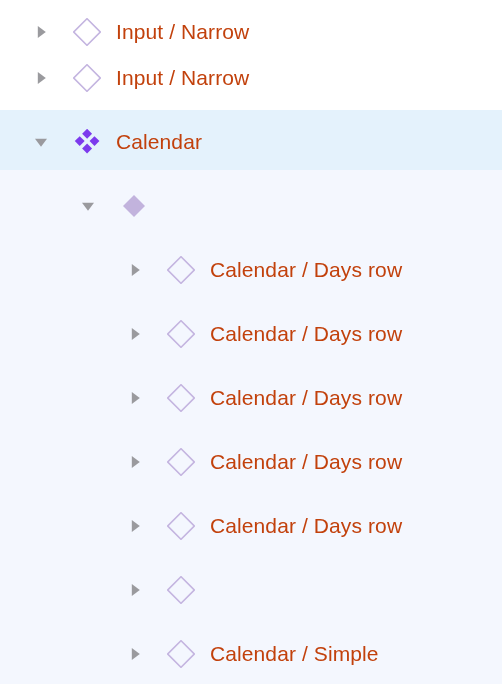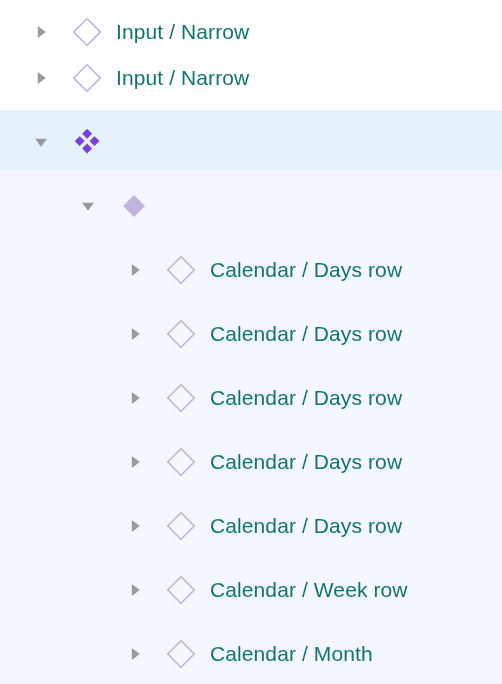--- a/index.html
+++ b/index.html
@@ -79,21 +79,21 @@
     align-items: center;
     justify-content: center;
   }
   .node-icon svg { display: block; }
 
   .label {
     flex: 1 1 auto;
     font-size: 21px;
     line-height: 26px;
     letter-spacing: 0.1px;
-    color: #0f766e;
+    color: #c2410c;
     overflow: hidden;
     text-overflow: clip;
     white-space: nowrap;
     padding-right: 8px;
   }
 </style>
 </head>
 <body>
 
 <div id="layers-panel">
@@ -141,20 +141,21 @@
           <svg width="26" height="26" viewBox="0 0 26 26" aria-hidden="true">
             <g fill="#7c3aed">
               <rect x="9.6" y="1.2" width="7" height="7" transform="rotate(45 13.1 4.7)"></rect>
               <rect x="2.2" y="8.6" width="7" height="7" transform="rotate(45 5.7 12.1)"></rect>
               <rect x="17.0" y="8.6" width="7" height="7" transform="rotate(45 20.5 12.1)"></rect>
               <rect x="9.6" y="16.0" width="7" height="7" transform="rotate(45 13.1 19.5)"></rect>
             </g>
           </svg>
         </div>
         <div style="flex: 0 0 auto; width: 14px; height: 1px;"></div>
+        <div class="label">Calendar</div>
       </div>
       <div class="row" style="top: 174px;">
         <div style="flex: 0 0 auto; width: 77px; height: 1px;"></div>
         <div class="caret caret-down">
           <div class="caret-inner"></div>
         </div>
         <div style="flex: 0 0 auto; width: 20px; height: 1px;"></div>
         <div class="node-icon">
           <svg width="26" height="26" viewBox="0 0 26 26" aria-hidden="true">
             <rect x="5.2" y="5.2" width="15.6" height="15.6" transform="rotate(45 13 13)" fill="#c2b3dd"></rect>
@@ -237,30 +238,29 @@
         <div class="caret caret-right">
           <div class="caret-inner"></div>
         </div>
         <div style="flex: 0 0 auto; width: 20px; height: 1px;"></div>
         <div class="node-icon">
           <svg width="28" height="28" viewBox="0 0 28 28" aria-hidden="true">
             <rect x="4.6" y="4.6" width="18.8" height="18.8" transform="rotate(45 14 14)" fill="none" stroke="#c4b5e0" stroke-width="1.6"></rect>
           </svg>
         </div>
         <div style="flex: 0 0 auto; width: 14px; height: 1px;"></div>
-        <div class="label">Calendar / Week row</div>
       </div>
       <div class="row" style="top: 622px;">
         <div style="flex: 0 0 auto; width: 124px; height: 1px;"></div>
         <div class="caret caret-right">
           <div class="caret-inner"></div>
         </div>
         <div style="flex: 0 0 auto; width: 20px; height: 1px;"></div>
         <div class="node-icon">
           <svg width="28" height="28" viewBox="0 0 28 28" aria-hidden="true">
             <rect x="4.6" y="4.6" width="18.8" height="18.8" transform="rotate(45 14 14)" fill="none" stroke="#c4b5e0" stroke-width="1.6"></rect>
           </svg>
         </div>
         <div style="flex: 0 0 auto; width: 14px; height: 1px;"></div>
-        <div class="label">Calendar / Month</div>
+        <div class="label">Calendar / Simple</div>
       </div>
     </div>
 </div>
 
 </body></html>

